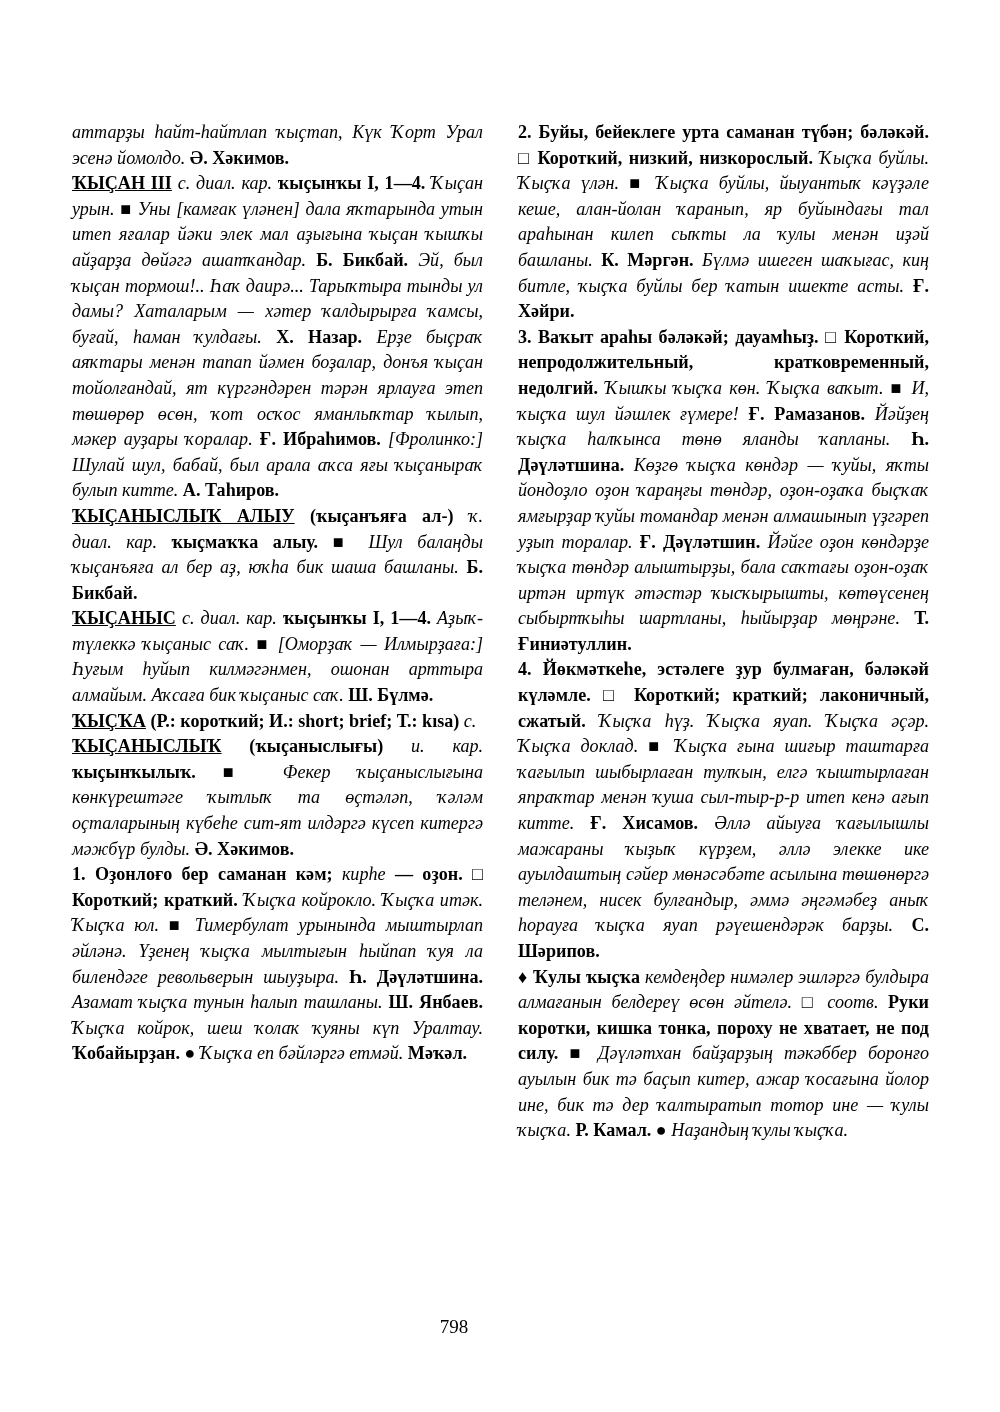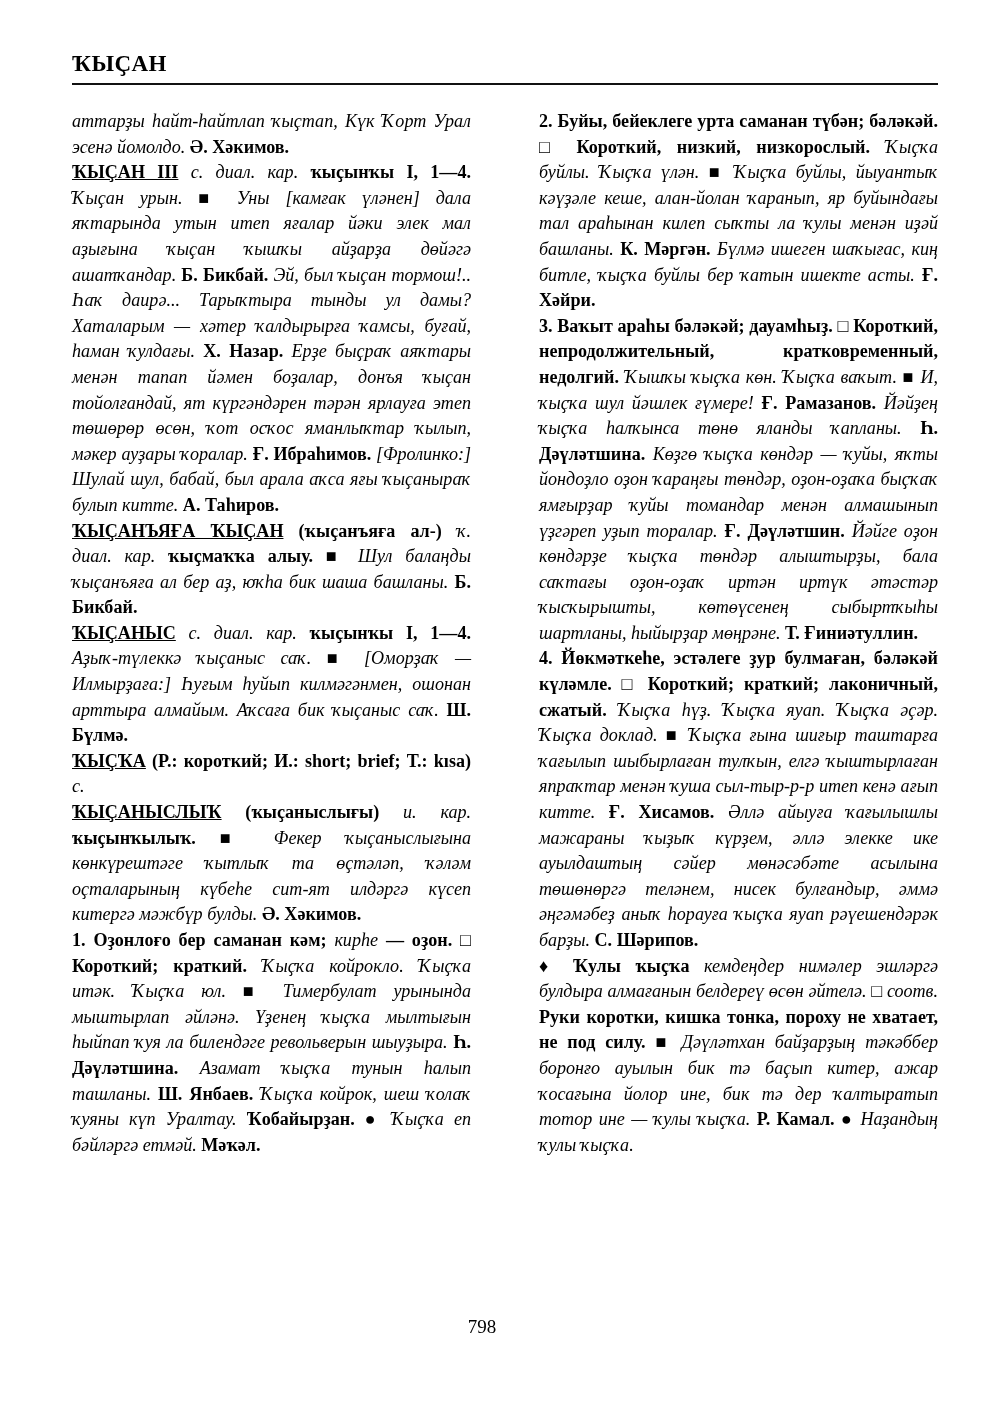--- a/index.html
+++ b/index.html
@@ -38,25 +38,25 @@
     width: 100%;
     height: 2px;
     background: #111111;
     margin: 0;
   }
 
   
   .columns {
     position: absolute;
     left: 72px;
-    top: 109px;
+    top: 120px;
     width: 866px;
     height: 1180px;
     display: flex;
-    gap: 68px;
+    gap: 35px;
   }
   .col {
     width: 411px;
     font-size: 18.1px;
     line-height: 25.6px;
     text-align: justify;
     text-justify: inter-word;
     hyphens: manual;
   }
   .col p {
@@ -90,38 +90,33 @@
 
   
   .folio {
     position: absolute;
     left: 0;
     top: 1316px;
     width: 908px;
     text-align: center;
     font-size: 19px;
     font-family: "Liberation Serif", "DejaVu Serif", serif;
-    padding-left: 28px;
   }
 </style>
 </head>
 <body>
 
 <div class="page">
 
-  <div class="header-zone">
-    <div class="running-head">ҠЫҪАН</div>
-    <div class="head-rule"></div>
-  </div>
 
   <div class="columns">
     <div class="col" id="col-left">
         <p class="p-cont"><span class="it">аттарҙы һайт-һайтлап ҡыҫтап, Күк Ҡорт Урал эсенә йомолдо.</span><span class="rm"> Ә. Хәкимов.</span></p>
         <p class="p-entry"><span class="hw">ҠЫҪАН III</span><span class="it"> с. диал. кар. </span><span class="bd">ҡыҫынҡы I, 1—4.</span><span class="it"> Ҡыҫан урын.</span><span class="mark"> ■ </span><span class="it">Уны [камғак үләнен] дала яҡтарында утын итеп яғалар йәки элек мал аҙығына ҡыҫан ҡышҡы айҙарҙа дөйәгә ашатҡандар.</span><span class="rm"> Б. Бикбай. </span><span class="it">Эй, был ҡыҫан тормош!.. Һаҡ даирә... Тарыҡтыра тынды ул дамы? Хаталарым — хәтер ҡалдырырға ҡамсы, буғай, һаман ҡулдағы.</span><span class="rm"> Х. Назар. </span><span class="it">Ерҙе быҫраҡ аяҡтары менән тапап йәмен боҙалар, донъя ҡыҫан тойолғандай, ят күргәндәрен тәрән ярлауға этеп төшөрөр өсөн, ҡот осҡос яманлыҡтар ҡылып, мәкер ауҙары ҡоралар.</span><span class="rm"> Ғ. Ибраһимов. </span><span class="it">[Фролинко:] Шулай шул, бабай, был арала аҡса яғы ҡыҫаныраҡ булып китте.</span><span class="rm"> А. Таһиров.</span></p>
-        <p class="p-entry"><span class="hw">ҠЫҪАНЪЯҒА ҠЫҪАН</span><span class="bd"> (ҡыҫанъяға ал-)</span><span class="it"> ҡ. диал. кар. </span><span class="bd">ҡыҫмаҡҡа алыу.</span><span class="mark"> ■ </span><span class="it">Шул балаңды ҡыҫанъяға ал бер аҙ, юҡһа бик шаша башланы.</span><span class="rm"> Б. Бикбай.</span></p>
+        <p class="p-entry"><span class="hw">ҠЫҪАНЫСЛЫҠ АЛЫУ</span><span class="bd"> (ҡыҫанъяға ал-)</span><span class="it"> ҡ. диал. кар. </span><span class="bd">ҡыҫмаҡҡа алыу.</span><span class="mark"> ■ </span><span class="it">Шул балаңды ҡыҫанъяға ал бер аҙ, юҡһа бик шаша башланы.</span><span class="rm"> Б. Бикбай.</span></p>
         <p class="p-entry"><span class="hw">ҠЫҪАНЫС</span><span class="it"> с. диал. кар. </span><span class="bd">ҡыҫынҡы I, 1—4.</span><span class="it"> Аҙыҡ-түлеккә ҡыҫаныс саҡ.</span><span class="mark"> ■ </span><span class="it">[Оморҙаҡ — Илмырҙаға:] Һуғым һуйып килмәгәнмен, ошонан арттыра алмайым. Аҡсаға бик ҡыҫаныс саҡ.</span><span class="rm"> Ш. Бүлмә.</span></p>
         <p class="p-entry"><span class="hw">ҠЫҪҠА</span><span class="rm"> (Р.: короткий;  И.: short;  brief;  Т.: kısa) </span><span class="it">с.</span></p>
         <p class="p-entry"><span class="hw">ҠЫҪАНЫСЛЫҠ</span><span class="bd"> (ҡыҫаныслығы)</span><span class="it"> и. кар. </span><span class="bd">ҡыҫынҡылыҡ.</span><span class="mark"> ■ </span><span class="it">Фекер ҡыҫаныслығына көнкүрештәге ҡытлыҡ та өҫтәләп, ҡәләм оҫталарының күбеһе сит-ят илдәргә күсеп китергә мәжбүр булды.</span><span class="rm"> Ә. Хәкимов.</span></p>
         <p class="p-sense"><span class="bd">1.</span><span class="rm"> Оҙонлоғо бер саманан кәм; </span><span class="it">кирһе</span><span class="rm"> — оҙон. </span><span class="mark">□ </span><span class="rm">Короткий; краткий. </span><span class="it">Ҡыҫҡа койрокло. Ҡыҫҡа итәк. Ҡыҫҡа юл.</span><span class="mark"> ■ </span><span class="it">Тимербулат урынында мыштырлап әйләнә. Үҙенең ҡыҫҡа мылтығын һыйпап ҡуя ла билендәге револьверын шыуҙыра.</span><span class="rm"> Һ. Дәүләтшина. </span><span class="it">Азамат ҡыҫҡа тунын һалып ташланы.</span><span class="rm"> Ш. Янбаев. </span><span class="it">Ҡыҫҡа койрок, шеш ҡолаҡ ҡуяны күп Уралтау.</span><span class="rm"> Ҡобайырҙан. </span><span class="mark">● </span><span class="it">Ҡыҫҡа еп бәйләргә етмәй.</span><span class="rm"> Мәҡәл.</span></p>
       </div>
     <div class="col" id="col-right">
         <p class="p-sense"><span class="bd">2.</span><span class="rm"> Буйы, бейеклеге урта саманан түбән; бәләкәй. </span><span class="mark">□ </span><span class="rm">Короткий, низкий, низкорослый. </span><span class="it">Ҡыҫҡа буйлы. Ҡыҫҡа үлән.</span><span class="mark"> ■ </span><span class="it">Ҡыҫҡа буйлы, йыуантыҡ кәүҙәле кеше, алан-йолан ҡаранып, яр буйындағы тал араһынан килеп сыҡты ла ҡулы менән иҙәй башланы.</span><span class="rm"> К. Мәргән. </span><span class="it">Бүлмә ишеген шаҡығас, киң битле, ҡыҫҡа буйлы бер ҡатын ишекте асты.</span><span class="rm"> Ғ. Хәйри.</span></p>
         <p class="p-sense"><span class="bd">3.</span><span class="rm"> Ваҡыт араһы бәләкәй; дауамһыҙ. </span><span class="mark">□ </span><span class="rm">Короткий, непродолжительный, кратковременный, недолгий. </span><span class="it">Ҡышҡы ҡыҫҡа көн. Ҡыҫҡа ваҡыт.</span><span class="mark"> ■ </span><span class="it">И, ҡыҫҡа шул йәшлек ғүмере!</span><span class="rm"> Ғ. Рамазанов. </span><span class="it">Йәйҙең ҡыҫҡа һалҡынса төнө яланды ҡапланы.</span><span class="rm"> Һ. Дәүләтшина. </span><span class="it">Көҙгө ҡыҫҡа көндәр — ҡуйы, яҡты йондоҙло оҙон ҡараңғы төндәр, оҙон-оҙаҡа быҫҡаҡ ямғырҙар ҡуйы томандар менән алмашынып үҙгәреп уҙып торалар.</span><span class="rm"> Ғ. Дәүләтшин. </span><span class="it">Йәйге оҙон көндәрҙе ҡыҫҡа төндәр алыштырҙы, бала саҡтағы оҙон-оҙаҡ иртән иртүк әтәстәр ҡысҡырышты, көтөүсенең сыбыртҡыһы шартланы, һыйырҙар мөңрәне.</span><span class="rm"> Т. Ғиниәтуллин.</span></p>
         <p class="p-sense"><span class="bd">4.</span><span class="rm"> Йөкмәткеһе, эстәлеге ҙур булмаған, бәләкәй күләмле. </span><span class="mark">□ </span><span class="rm">Короткий; краткий; лаконичный, сжатый. </span><span class="it">Ҡыҫҡа һүҙ. Ҡыҫҡа яуап. Ҡыҫҡа әҫәр. Ҡыҫҡа доклад.</span><span class="mark"> ■ </span><span class="it">Ҡыҫҡа ғына шиғыр таштарға ҡағылып шыбырлаған тулҡын, елгә ҡыштырлаған япраҡтар менән ҡуша сыл-тыр-р-р итеп кенә ағып китте.</span><span class="rm"> Ғ. Хисамов. </span><span class="it">Әллә айыуға ҡағылышлы мажараны ҡыҙыҡ күрҙем, әллә элекке ике ауылдаштың сәйер мөнәсәбәте асылына төшөнөргә теләнем, нисек булғандыр, әммә әңгәмәбеҙ аныҡ һорауға ҡыҫҡа яуап рәүешендәрәк барҙы.</span><span class="rm"> С. Шәрипов.</span></p>
         <p class="p-phrase"><span class="mark">♦ </span><span class="bd">Ҡулы ҡыҫҡа</span><span class="it"> кемдеңдер нимәлер эшләргә булдыра алмағанын белдереү өсөн әйтелә.</span><span class="mark"> □ </span><span class="it">соотв.</span><span class="rm"> Руки коротки, кишка тонка, пороху не хватает, не под силу. </span><span class="mark">■ </span><span class="it">Дәүләтхан байҙарҙың тәкәббер боронғо ауылын бик тә баҫып китер, ажар ҡосағына йолор ине, бик тә дер ҡалтыратып тотор ине — ҡулы ҡыҫҡа.</span><span class="rm"> Р. Камал. </span><span class="mark">● </span><span class="it">Наҙандың ҡулы ҡыҫҡа.</span></p>

